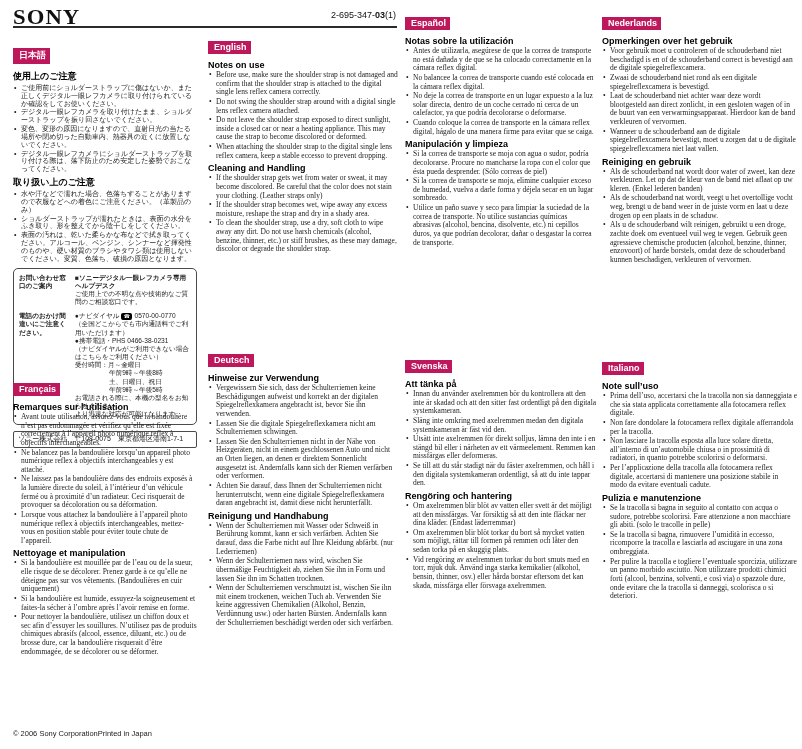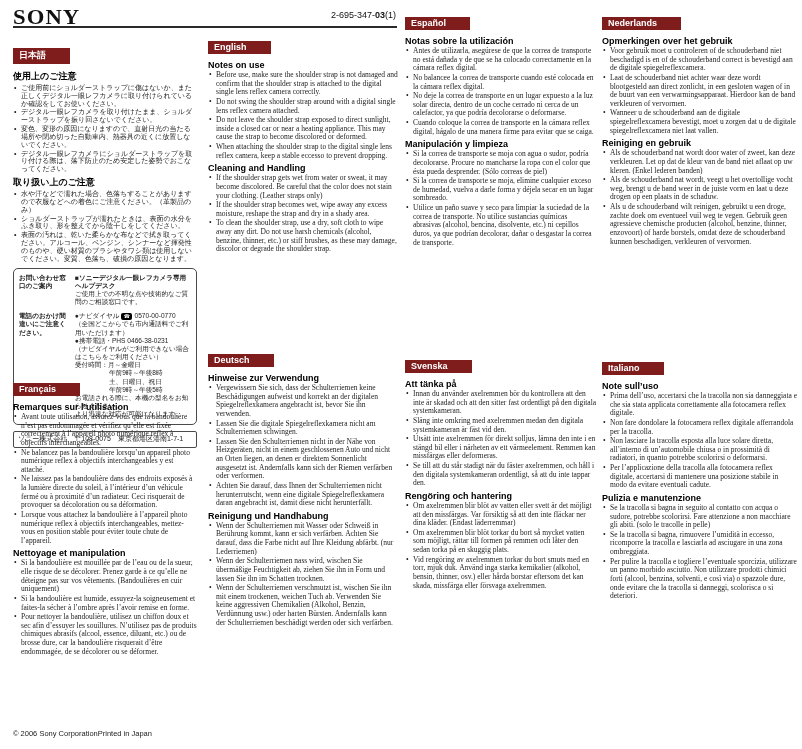--- a/index.html
+++ b/index.html
@@ -22,23 +22,23 @@
 
   .col { position:absolute; top:0; height:100%; }
   #col1 { left:13px;  width:184px;margin-top:11px; }
   #col2 { left:208px; width:190px; }
   #col3 { left:405px; width:192px; }
   #col4 { left:602px; width:195px; }
 
   .sec { position:absolute; left:0; right:0; }
 
   .tag {
-    display:inline-block; background:#7f1d1d; color:#fff;
+    display:inline-block; background:#be185d; color:#fff;
     font-family:"Liberation Sans", sans-serif; font-weight:bold; font-size:9px;
-    padding:1px 24px 2px 6px; margin-bottom:3px;
+    padding:1px 4px 2px 6px; margin-bottom:3px;
   }
   .sec h3 {
     font-family:"Liberation Sans", sans-serif; font-weight:bold;
     font-size:9px; color:#000; margin:3px 0 1px 0;
   }
   .sec ul { list-style:none; margin:0; padding:0; }
   .sec li { position:relative; padding-left:8px; margin:0 0 1px 0; }
   .sec li::before { content:"\2022"; position:absolute; left:1px; top:0; }
 
   .serif li { font-size:7.5px; line-height:1.15; }
@@ -214,20 +214,21 @@
       </ul>
     </section>
   </div>
 
   <div class="col" id="col4">
     <section class="sec serif" style="top:12px">
       <span class="tag">Nederlands</span>
       <h3>Opmerkingen over het gebruik</h3>
       <ul>
         <li>Voor gebruik moet u controleren of de schouderband niet beschadigd is en of de schouderband correct is bevestigd aan de digitale spiegelreflexcamera.</li>
+        <li>Zwaai de schouderband niet rond als een digitale spiegelreflexcamera is bevestigd.</li>
         <li>Laat de schouderband niet achter waar deze wordt blootgesteld aan direct zonlicht, in een gesloten wagen of in de buurt van een verwarmingsapparaat. Hierdoor kan de band verkleuren of vervormen.</li>
         <li>Wanneer u de schouderband aan de digitale spiegelreflexcamera bevestigt, moet u zorgen dat u de digitale spiegelreflexcamera niet laat vallen.</li>
       </ul>
       <h3>Reiniging en gebruik</h3>
       <ul>
         <li>Als de schouderband nat wordt door water of zweet, kan deze verkleuren. Let op dat de kleur van de band niet aflaat op uw kleren. (Enkel lederen banden)</li>
         <li>Als de schouderband nat wordt, veegt u het overtollige vocht weg, brengt u de band weer in de juiste vorm en laat u deze drogen op een plaats in de schaduw.</li>
         <li>Als u de schouderband wilt reinigen, gebruikt u een droge, zachte doek om eventueel vuil weg te vegen. Gebruik geen agressieve chemische producten (alcohol, benzine, thinner, enzovoort) of harde borstels, omdat deze de schouderband kunnen beschadigen, verkleuren of vervormen.</li>
       </ul>
     </section>

